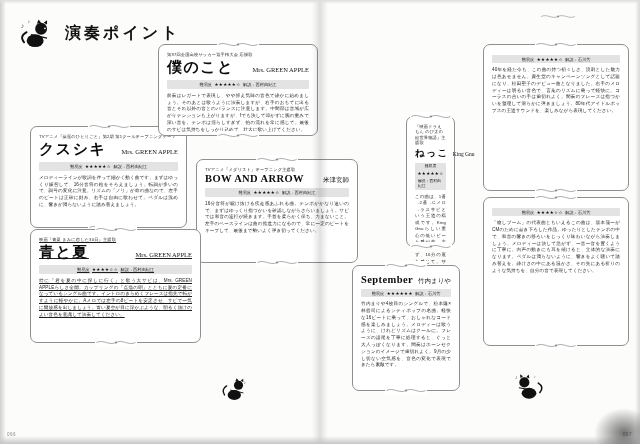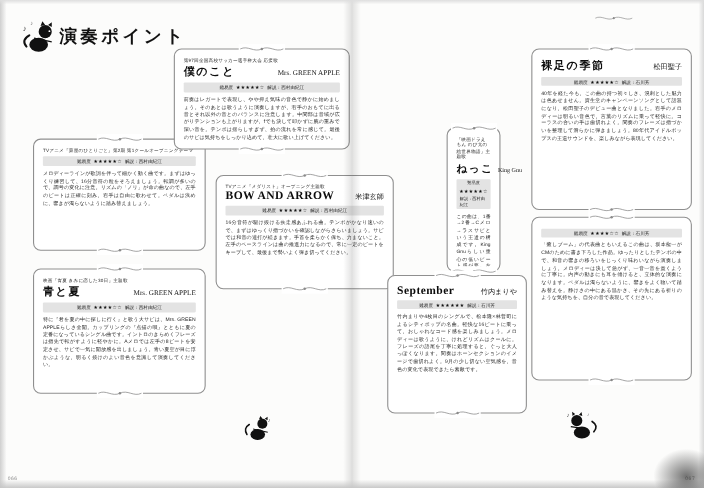--- a/index.html
+++ b/index.html
@@ -15,62 +15,62 @@
   .edge-right{position:absolute;right:0;top:0;bottom:0;width:5px;
     background:linear-gradient(to left,#d9d9d9,rgba(255,255,255,0));pointer-events:none;}
   .edge-top{position:absolute;left:0;right:0;top:0;height:4px;
     background:linear-gradient(to bottom,#dedede,rgba(255,255,255,0));pointer-events:none;}
   .corner-shadow{position:absolute;right:-14px;bottom:-14px;width:60px;height:50px;
     background:radial-gradient(closest-side,rgba(40,40,40,.65),rgba(40,40,40,0));pointer-events:none;}
   .gutter{position:absolute;left:312px;top:0;bottom:0;width:16px;
     background:linear-gradient(to right,rgba(0,0,0,0),rgba(0,0,0,.10) 45%,rgba(120,120,120,.25) 50%,rgba(0,0,0,.10) 55%,rgba(0,0,0,0));pointer-events:none;}
 
   
-  .page-header{position:absolute;left:18px;top:16px;display:flex;align-items:center;gap:0;}
+  .page-header{position:absolute;left:18px;top:16px;display:flex;align-items:center;gap:11px;}
   .page-header .cat{width:36px;height:34px;}
   .page-header h1{
     margin:0;font-family:"Liberation Serif",serif;font-size:16px;font-weight:bold;
     letter-spacing:3px;color:#111;
   }
 
   
   .song-box{
     position:absolute;box-sizing:border-box;background:#fff;
     border:0.8px solid #8f8f8f;border-radius:7px;padding:7px 8px 6px;
   }
   .orn{position:absolute;left:50%;transform:translateX(-50%);width:42px;height:9px;background:#fff;}
   .orn-top{top:-5px;} .orn-bottom{bottom:-5px;}
   .subtitle{font-size:4.2px;line-height:1.3;color:#2a2a2a;margin-bottom:1px;letter-spacing:.2px;}
   .subtitle:empty{display:none;}
   .title-row{display:flex;align-items:baseline;justify-content:space-between;gap:4px;margin-top:1px;}
-  .title-jp{margin:0;font-family:"Liberation Serif",serif;font-weight:bold;font-size:10px;letter-spacing:1.5px;color:#0c0c0c;white-space:nowrap;}
+  .title-jp{margin:0;font-family:"Liberation Serif",serif;font-weight:bold;font-size:15px;letter-spacing:1.5px;color:#0c0c0c;white-space:nowrap;}
   .title-en{margin:0;font-family:"Liberation Serif",serif;font-weight:600;font-size:10.5px;letter-spacing:.4px;color:#0c0c0c;white-space:nowrap;}
   .artist{font-family:"Liberation Serif",serif;font-size:6.5px;color:#151515;white-space:nowrap;}
   .credit-bar{
     margin-top:3px;background:#e3e3e3;border-radius:1px;
     display:flex;justify-content:center;align-items:center;gap:2.5px;
     font-size:4.2px;color:#222;padding:1.5px 3px;flex-wrap:wrap;line-height:1.2;
   }
   .stars{font-size:4.4px;letter-spacing:.4px;color:#111;}
   .body-text{
     margin:4px 0 0;font-size:4.6px;line-height:1.48;text-align:justify;color:#262626;
     letter-spacing:.1px;
   }
   .narrow .body-text{font-size:4.4px;}
   .narrow .title-jp{font-size:9.5px;}
   .narrow .artist{font-size:5.5px;}
   .narrow .credit-bar{font-size:3.8px;}
 
   .box-a{left:158px;top:44px;width:160px;height:92px;}
   .box-b{left:30px;top:126px;width:157px;height:102px;}
   .box-c{left:196px;top:159px;width:162px;height:104px;}
-  .box-d{left:30px;top:244px;width:157px;height:114px;}
+  .box-d{left:30px;top:229px;width:171px;height:114px;text-decoration:underline;}
   .box-e{left:483px;top:44px;width:146px;height:147px;}
   .box-f{left:406px;top:116px;width:49px;height:131px;}
-  .box-g{left:352px;top:250px;width:127px;height:126px;}
+  .box-g{left:352px;top:265px;width:108px;height:126px;}
   .box-h{left:483px;top:197px;width:146px;height:149px;}
 
   .standalone-orn{position:absolute;width:36px;height:9px;}
   .cat-illust{position:absolute;}
   .page-num{position:absolute;bottom:7px;font-size:4.5px;color:#8a8a8a;letter-spacing:.5px;}
   .page-num.left{left:7px;} .page-num.right{right:8px;}
 </style>
 </head>
 <body>
 
@@ -94,20 +94,24 @@
     <path d="M2 5 C12 0 20 10 30 5 C40 0 48 10 58 5" fill="none" stroke="#8a8a8a" stroke-width="1"></path>
     <circle cx="30" cy="5" r="1.6" fill="#8a8a8a"></circle>
   </svg>
 
   <section class="song-box box-b">
     <svg class="orn orn-top" viewBox="0 0 60 10">
         <path d="M2 5 C12 0 20 10 30 5 C40 0 48 10 58 5" fill="none" stroke="#8a8a8a" stroke-width="1"></path>
         <circle cx="30" cy="5" r="1.6" fill="#8a8a8a"></circle>
       </svg>
     <div class="subtitle">TVアニメ『薬屋のひとりごと』第2期 第1クールオープニングテーマ</div>
+    <div class="title-row">
+      <h2 class="title-jp">クスシキ</h2>
+      <span class="artist">Mrs. GREEN APPLE</span>
+    </div>
     <div class="credit-bar">
       <span>難易度</span>
       <span class="stars">★★★★★☆</span>
       <span>解説：西村由紀江</span>
     </div>
     <p class="body-text">メロディーラインが歌詞を伴って細かく動く曲です。まずはゆっくり練習して、16分音符の粒をそろえましょう。転調が多いので、調号の変化に注意。リズムの「ノリ」が命の曲なので、左手のビートは正確に刻み、右手は自由に歌わせて。ペダルは浅めに、響きが濁らないように踏み替えましょう。</p>
     <svg class="orn orn-bottom" viewBox="0 0 60 10">
         <path d="M2 5 C12 0 20 10 30 5 C40 0 48 10 58 5" fill="none" stroke="#8a8a8a" stroke-width="1"></path>
         <circle cx="30" cy="5" r="1.6" fill="#8a8a8a"></circle>
       </svg>
@@ -178,24 +182,20 @@
         <circle cx="30" cy="5" r="1.6" fill="#8a8a8a"></circle>
       </svg>
   </section>
 
   <section class="song-box box-e">
     <svg class="orn orn-top" viewBox="0 0 60 10">
         <path d="M2 5 C12 0 20 10 30 5 C40 0 48 10 58 5" fill="none" stroke="#8a8a8a" stroke-width="1"></path>
         <circle cx="30" cy="5" r="1.6" fill="#8a8a8a"></circle>
       </svg>
 
-    <div class="title-row">
-      <h2 class="title-jp">裸足の季節</h2>
-      <span class="artist">松田聖子</span>
-    </div>
     <div class="credit-bar">
       <span>難易度</span>
       <span class="stars">★★★★★☆</span>
       <span>解説：石川芳</span>
     </div>
     <p class="body-text">40年を経た今も、この曲の持つ初々しさ、溌剌とした魅力は色あせません。資生堂のキャンペーンソングとして話題になり、松田聖子のデビュー曲となりました。右手のメロディーは明るい音色で、言葉のリズムに乗って軽快に。コーラスの合いの手は歯切れよく。間奏のフレーズは指づかいを整理して滑らかに弾きましょう。80年代アイドルポップスの王道サウンドを、楽しみながら表現してください。</p>
     <svg class="orn orn-bottom" viewBox="0 0 60 10">
         <path d="M2 5 C12 0 20 10 30 5 C40 0 48 10 58 5" fill="none" stroke="#8a8a8a" stroke-width="1"></path>
         <circle cx="30" cy="5" r="1.6" fill="#8a8a8a"></circle>
       </svg>

